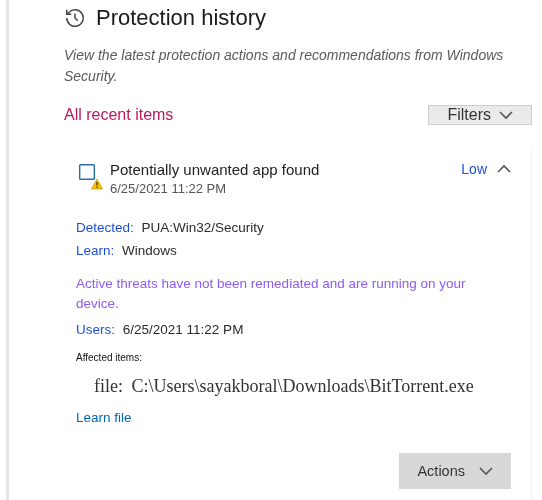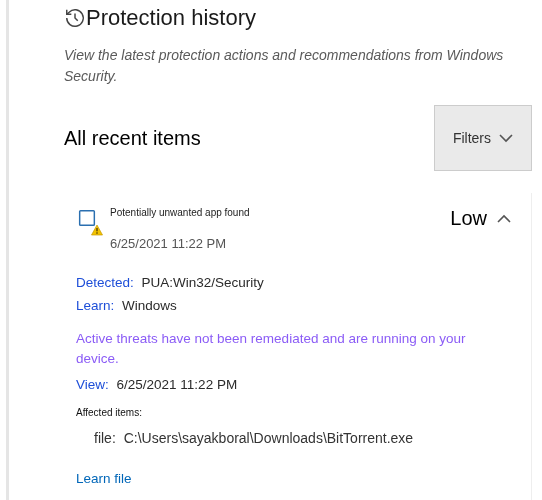--- a/index.html
+++ b/index.html
@@ -16,21 +16,21 @@
       border-left: 3px solid #e5e5e5;
       margin-left: 6px;
       height: 100%;
     }
     .content {
       padding: 5px 10px 0 35px;
     }
     .header {
       display: flex;
       align-items: center;
-      gap: 0;
+      gap: 10px;
       margin-bottom: 14px;
     }
     .history-icon {
       width: 22px;
       height: 22px;
       display: flex;
       align-items: center;
       justify-content: center;
     }
     .history-icon svg { width: 22px; height: 22px; }
@@ -46,31 +46,31 @@
       margin-bottom: 18px;
       font-style: italic;
     }
     .section-row {
       display: flex;
       align-items: center;
       justify-content: space-between;
       margin-bottom: 22px;
     }
     .section-label {
-      font-size: 20px;
-      color: #000000;
+      font-size: 16px;
+      color: #be185d;
     }
     .filter-btn {
       display: flex;
       align-items: center;
       gap: 8px;
       background: #eaeaea;
-      padding: 24px 18px;
+      padding: 0 18px;
       border: 1px solid #ccc;
-      font-size: 14px;
+      font-size: 16px;
       color: #333;
       cursor: pointer;
     }
     .chev { display:inline-flex; }
     .chev svg { width: 14px; height: 10px; }
     .card {
       border: 0;
       padding: 14px 12px 12px 12px;
       background: #fff;
       margin-top: 4px;
@@ -94,56 +94,57 @@
     .shield-icon svg { width: 22px; height: 22px; }
     .warn-badge {
       position: absolute;
       right: -5px;
       bottom: -5px;
       width: 12px;
       height: 12px;
     }
     .warn-badge svg { width: 12px; height: 12px; }
     .card-title {
-      font-size: 10px;
+      font-size: 15px;
       color: #222;
-      margin-bottom: 18px;
+      margin-bottom: 3px;
     }
     .card-time {
       font-size: 13px;
       color: #555;
     }
     .card-right {
       display: flex;
       align-items: center;
       gap: 10px;
     }
     .severity {
-      font-size: 20px;
-      color: #000000;
+      font-size: 14px;
+      color: #1d4ed8;
     }
     .details {
       font-size: 13.5px;
       color: #333;
       line-height: 1.5;
     }
     .detail-row { margin-bottom: 3px; }
     .detail-label { color:#1d4ed8; display:inline-block; }
     .detail-value { color:#2b2b2b; margin-left: 4px;}
     .note { color:#8b5cf6; margin-top:12px; margin-bottom:6px;}
     .affected-title {
       font-size: 10px;
       color: #111;
       margin: 10px 0 8px 0;
     }
     .file-row {
-      font-size: 14px;
+      font-size: 18px;
       color: #333;
       padding-left: 18px;
-      margin-bottom: 16px;
+      margin-bottom: 4px;
+      font-family: Liberation Serif, serif;
     }
     .file-row .path { color:#333; margin-left:4px;}
     .learn-more {
       color: #0066b8;
       font-size: 13.5px;
       margin-top: 4px;
       cursor: pointer;
       display: inline-block;
       padding-left: 0;
     }
@@ -154,21 +155,20 @@
     }
     .actions-btn {
       display: flex;
       align-items: center;
       gap: 14px;
       background: #d8d8d8;
       padding: 10px 18px;
       font-size: 14.5px;
       color: #333;
       cursor: pointer;
-      font-weight: bold;
     }
   </style>
 </head>
 <body>
 
 <div class="container">
   <div class="content">
     <div class="header">
       <span class="history-icon">
         <svg viewBox="0 0 24 24" fill="none" stroke="#444" stroke-width="1.6">
@@ -228,21 +228,21 @@
         <div class="detail-row">
           <span class="detail-label">Detected:</span>
           <span class="detail-value">PUA:Win32/Security</span>
         </div>
         <div class="detail-row">
           <span class="detail-label">Learn:</span>
           <span class="detail-value">Windows</span>
         </div>
         <div class="note">Active threats have not been remediated and are running on your device.</div>
         <div class="detail-row" style="margin-top:6px;">
-          <span class="detail-label">View:</span>
+          <span class="detail-label">Users:</span>
           <span class="detail-value">6/25/2021 11:22 PM</span>
         </div>
         <div class="affected-title">Affected items:</div>
         <div class="file-row">
           <span>file:</span>
           <span class="path">C:\Users\sayakboral\Downloads\BitTorrent.exe</span>
         </div>
         <a class="learn-more">Learn file</a>
       </div>
 

